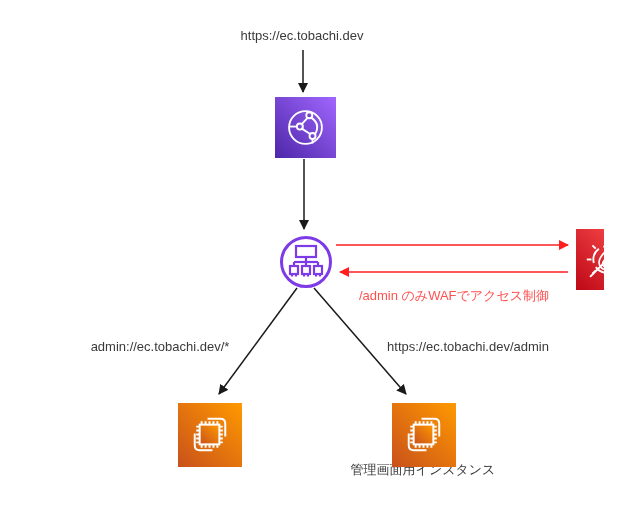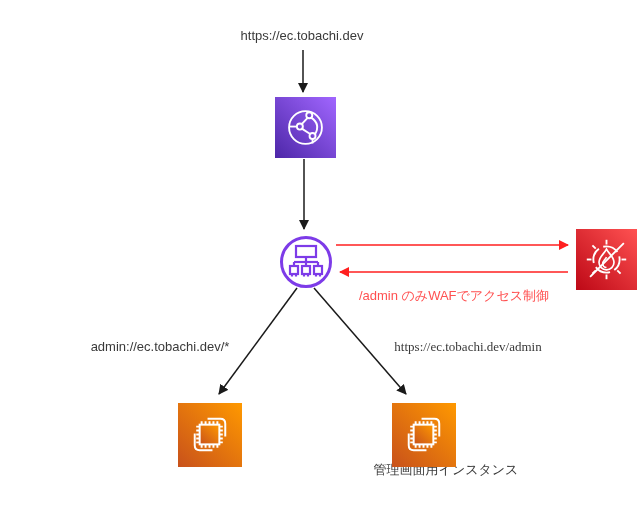--- a/index.html
+++ b/index.html
@@ -2,21 +2,20 @@
 <html><head>
 <meta charset="utf-8">
 <style>
   html,body{margin:0;padding:0;background:#fff;}
   .canvas{
     position:relative;
     width:604px;height:520px;
     background:#ffffff;
     font-family:"Liberation Sans","DejaVu Sans",sans-serif;
     overflow:hidden;
-    padding-left:36px;
   }
   .lbl{
     position:absolute;
     transform:translate(-50%,-50%);
     font-size:13px;
     color:#3a3a3a;
     white-space:nowrap;
     line-height:1.2;
   }
   .lbl.red{color:#ff5050;}
@@ -58,23 +57,23 @@
     <line x1="303" y1="50" x2="303" y2="92" stroke-width="1.5" marker-end="url(#headBlack)" stroke="#1a1a1a"></line>
     <line x1="304" y1="159" x2="304" y2="229" stroke-width="1.5" marker-end="url(#headBlack)" stroke="#1a1a1a"></line>
     <line x1="336" y1="245" x2="568" y2="245" stroke-width="1.5" marker-end="url(#headRed)" stroke="#ff1f1f"></line>
     <line x1="568" y1="272" x2="340" y2="272" stroke-width="1.5" marker-end="url(#headRed)" stroke="#ff1f1f"></line>
     <line x1="297" y1="288" x2="219" y2="394" stroke-width="1.5" marker-end="url(#headBlack)" stroke="#1a1a1a"></line>
     <line x1="314" y1="288" x2="406" y2="394" stroke-width="1.5" marker-end="url(#headBlack)" stroke="#1a1a1a"></line>
   </svg>
 
   <div class="lbl" style="left:302px;top:36px;">https://ec.tobachi.dev</div>
   <div class="lbl" style="left:160px;top:347px;">admin://ec.tobachi.dev/*</div>
-  <div class="lbl" style="left:468px;top:347px;font-family:Liberation Serif, serif;">https://ec.tobachi.dev/admin</div>
+  <div class="lbl" style="left:468px;top:347px;">https://ec.tobachi.dev/admin</div>
   <div class="lbl red" style="left:454px;top:296px;text-align:right;">/admin のみWAFでアクセス制御</div>
-  <div class="lbl" style="left:423px;top:470px;margin-left:23px;">管理画面用インスタンス</div>
+  <div class="lbl" style="left:423px;top:470px;">管理画面用インスタンス</div>
 
   <div class="icon" style="left:275px;top:97px;">
     <svg width="61" height="61" viewBox="0 0 65 65">
       <rect x="0" y="0" width="65" height="65" fill="url(#gradPurple)"></rect>
       <g fill="none" stroke="#fff" stroke-width="2">
         <circle cx="32.5" cy="32.5" r="17.5"></circle>
         <path d="M35,22 L28.5,29"></path>
         <path d="M29,34 L37.5,39.5"></path>
         <path d="M38.5,22 Q49,29 42.5,40"></path>
         <path d="M15.5,31.5 H23"></path>

